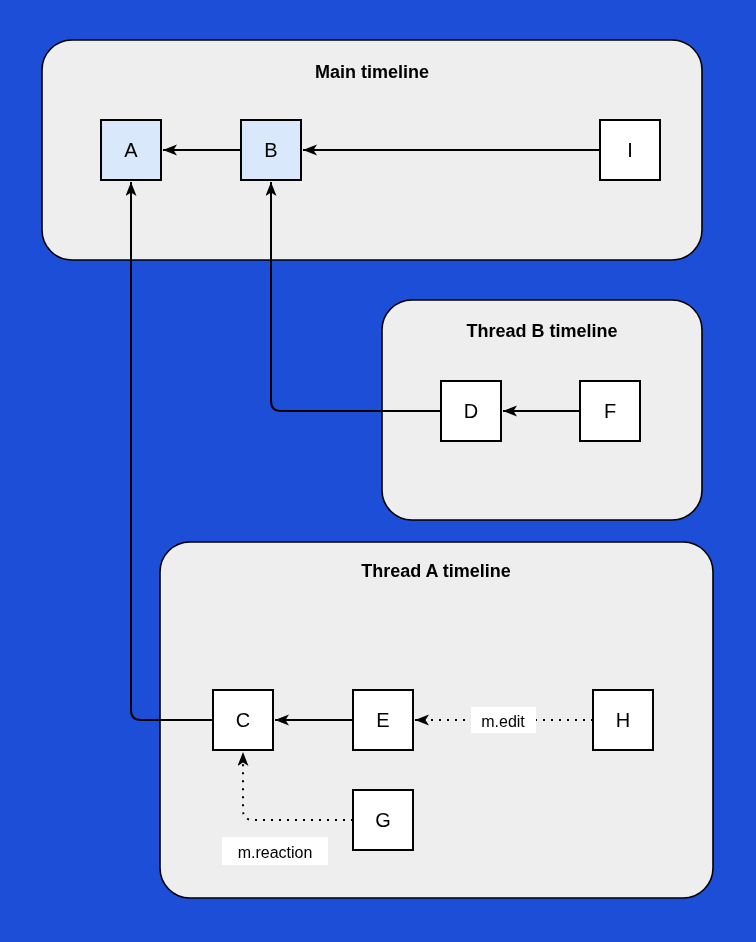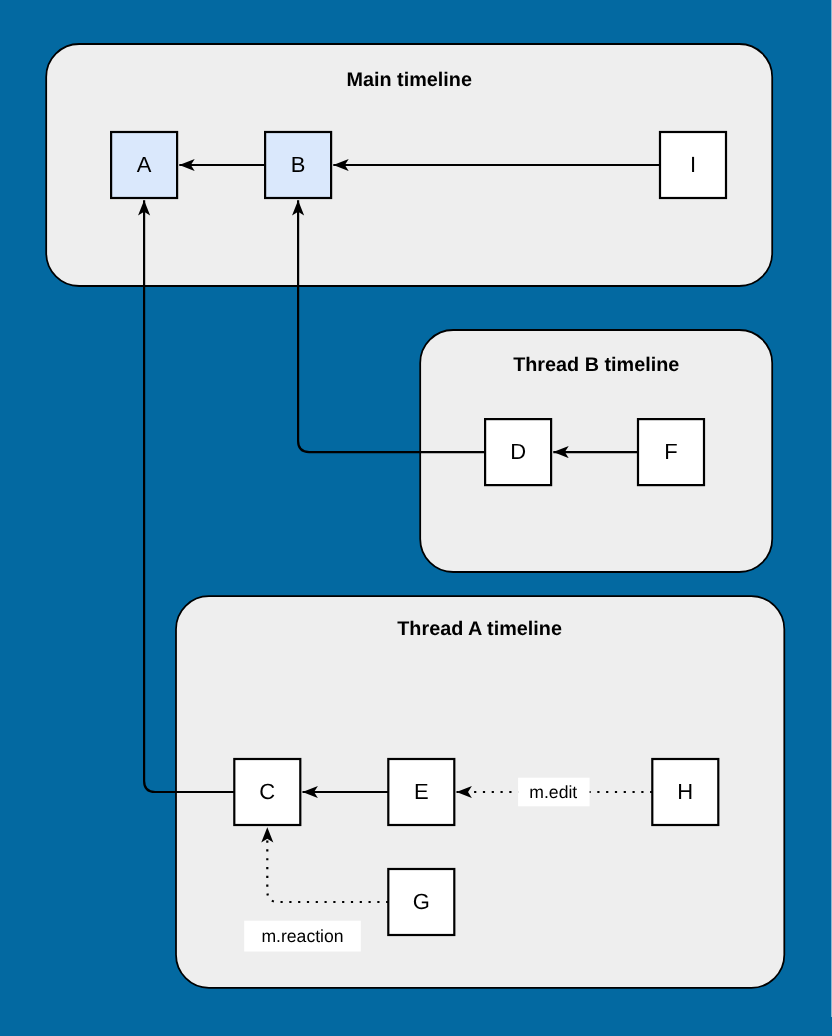--- a/index.html
+++ b/index.html
@@ -5,21 +5,21 @@
   html, body {
     margin: 0;
     padding: 0;
     background: #ffffff;
     font-family: "Liberation Sans", sans-serif;
   }
   .stage {
     position: relative;
     width: 756px;
     height: 942px;
-    background: #0369a1;
+    background: #1d4ed8;
   }
   svg { display: block; }
   .container-box {
     stroke: #000000;
     stroke-width: 1.6;
   }
   .node-box {
     stroke: #000000;
     stroke-width: 2;
   }

